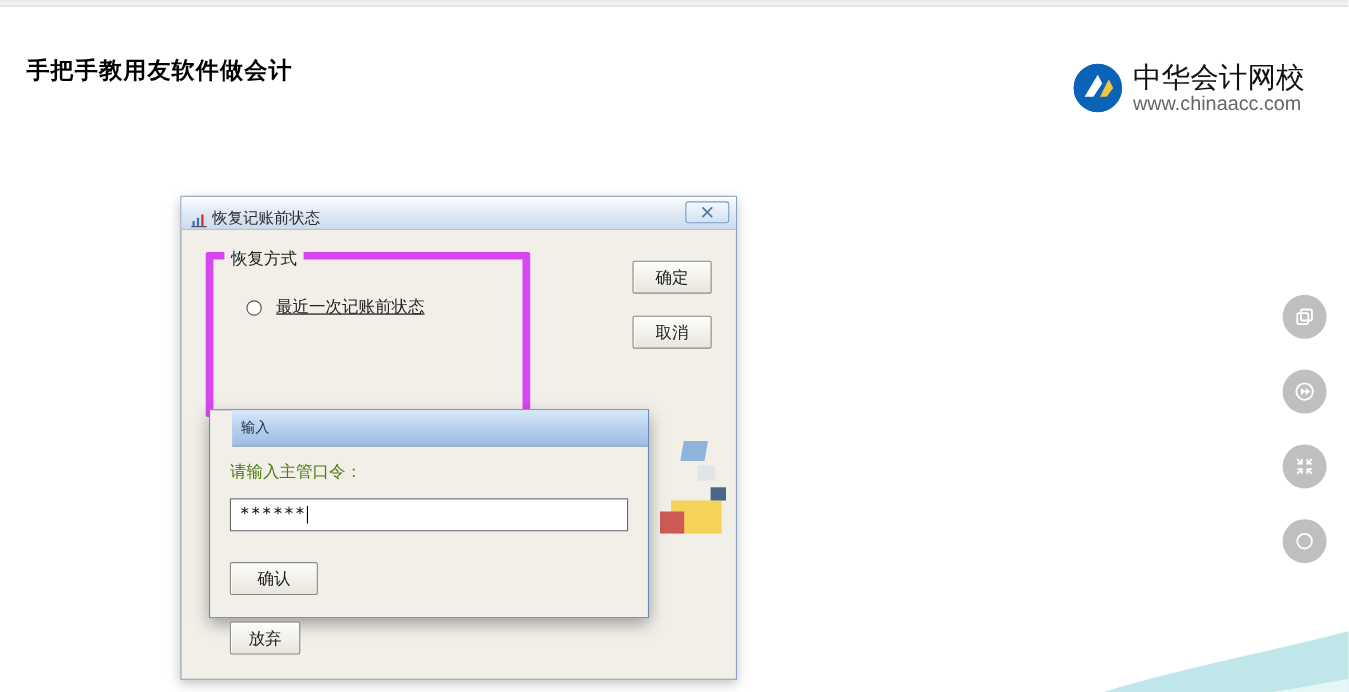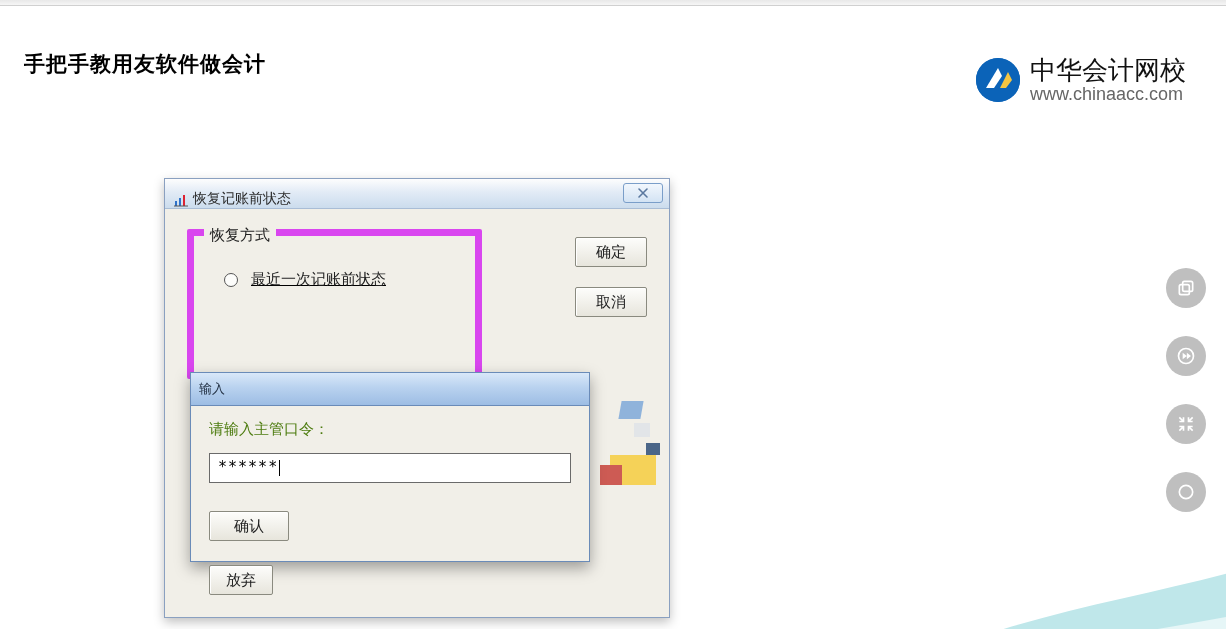--- a/index.html
+++ b/index.html
@@ -186,20 +186,21 @@
     box-shadow: 0 6px 14px rgba(0,0,0,0.35);
     z-index: 5;
   }
   .dlg2-titlebar {
     height: 22px;
     background: linear-gradient(to bottom, #d9e8f9, #b9d2ef 45%, #9dbde4 100%);
     border-bottom: 1px solid #6a8bb8;
     display: flex;
     align-items: center;
     padding: 16px 8px;
+    margin-left: 20px;
   }
   .dlg2-title { font-size: 13px; color: #1e2c3f; }
   .dlg2-body { padding: 14px 18px 10px; }
   .dlg2-prompt { font-size: 15px; color: #4d7c0f; margin-bottom: 14px; }
   .pw-input {
     width: 100%;
     height: 30px;
     border: 1px solid #6a6a6a;
     background: #fff;
     font-family: monospace;

